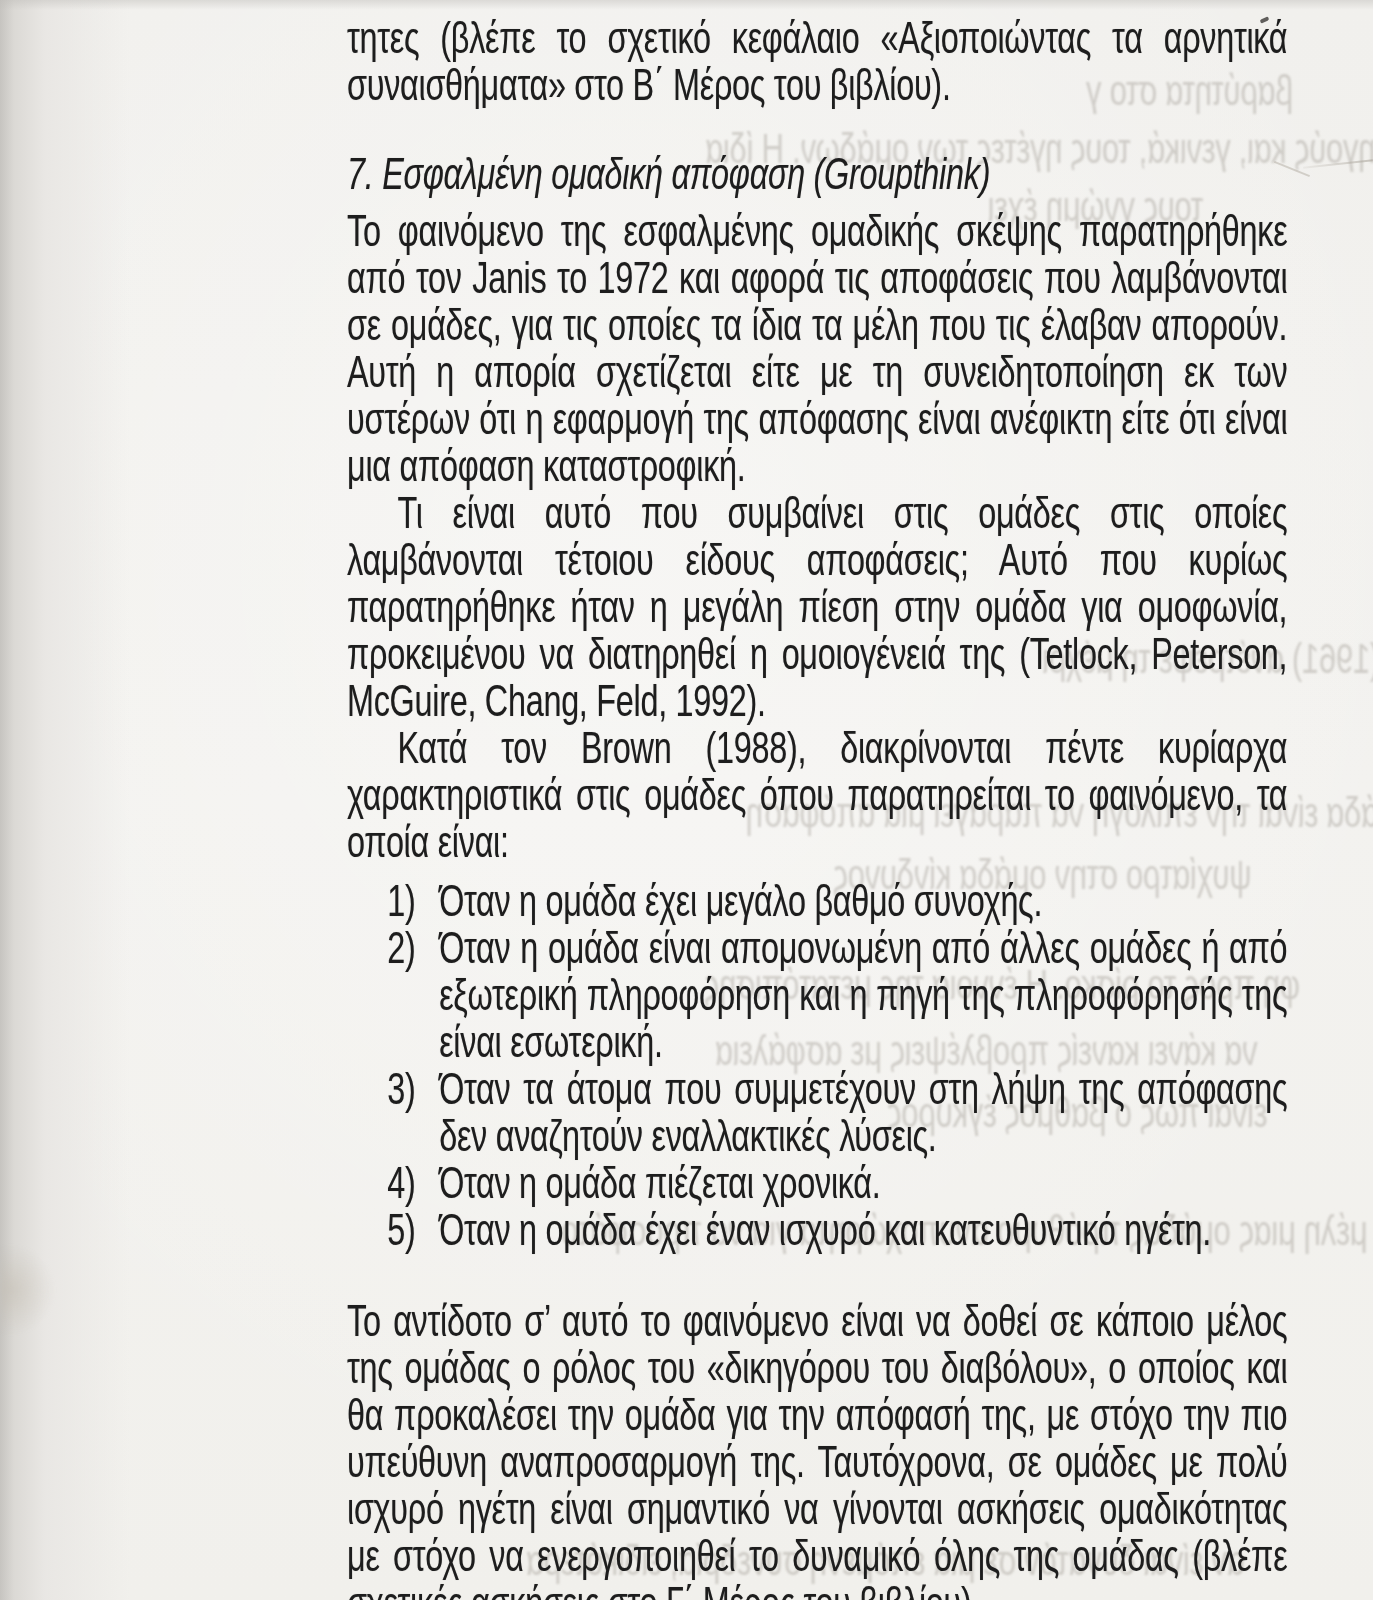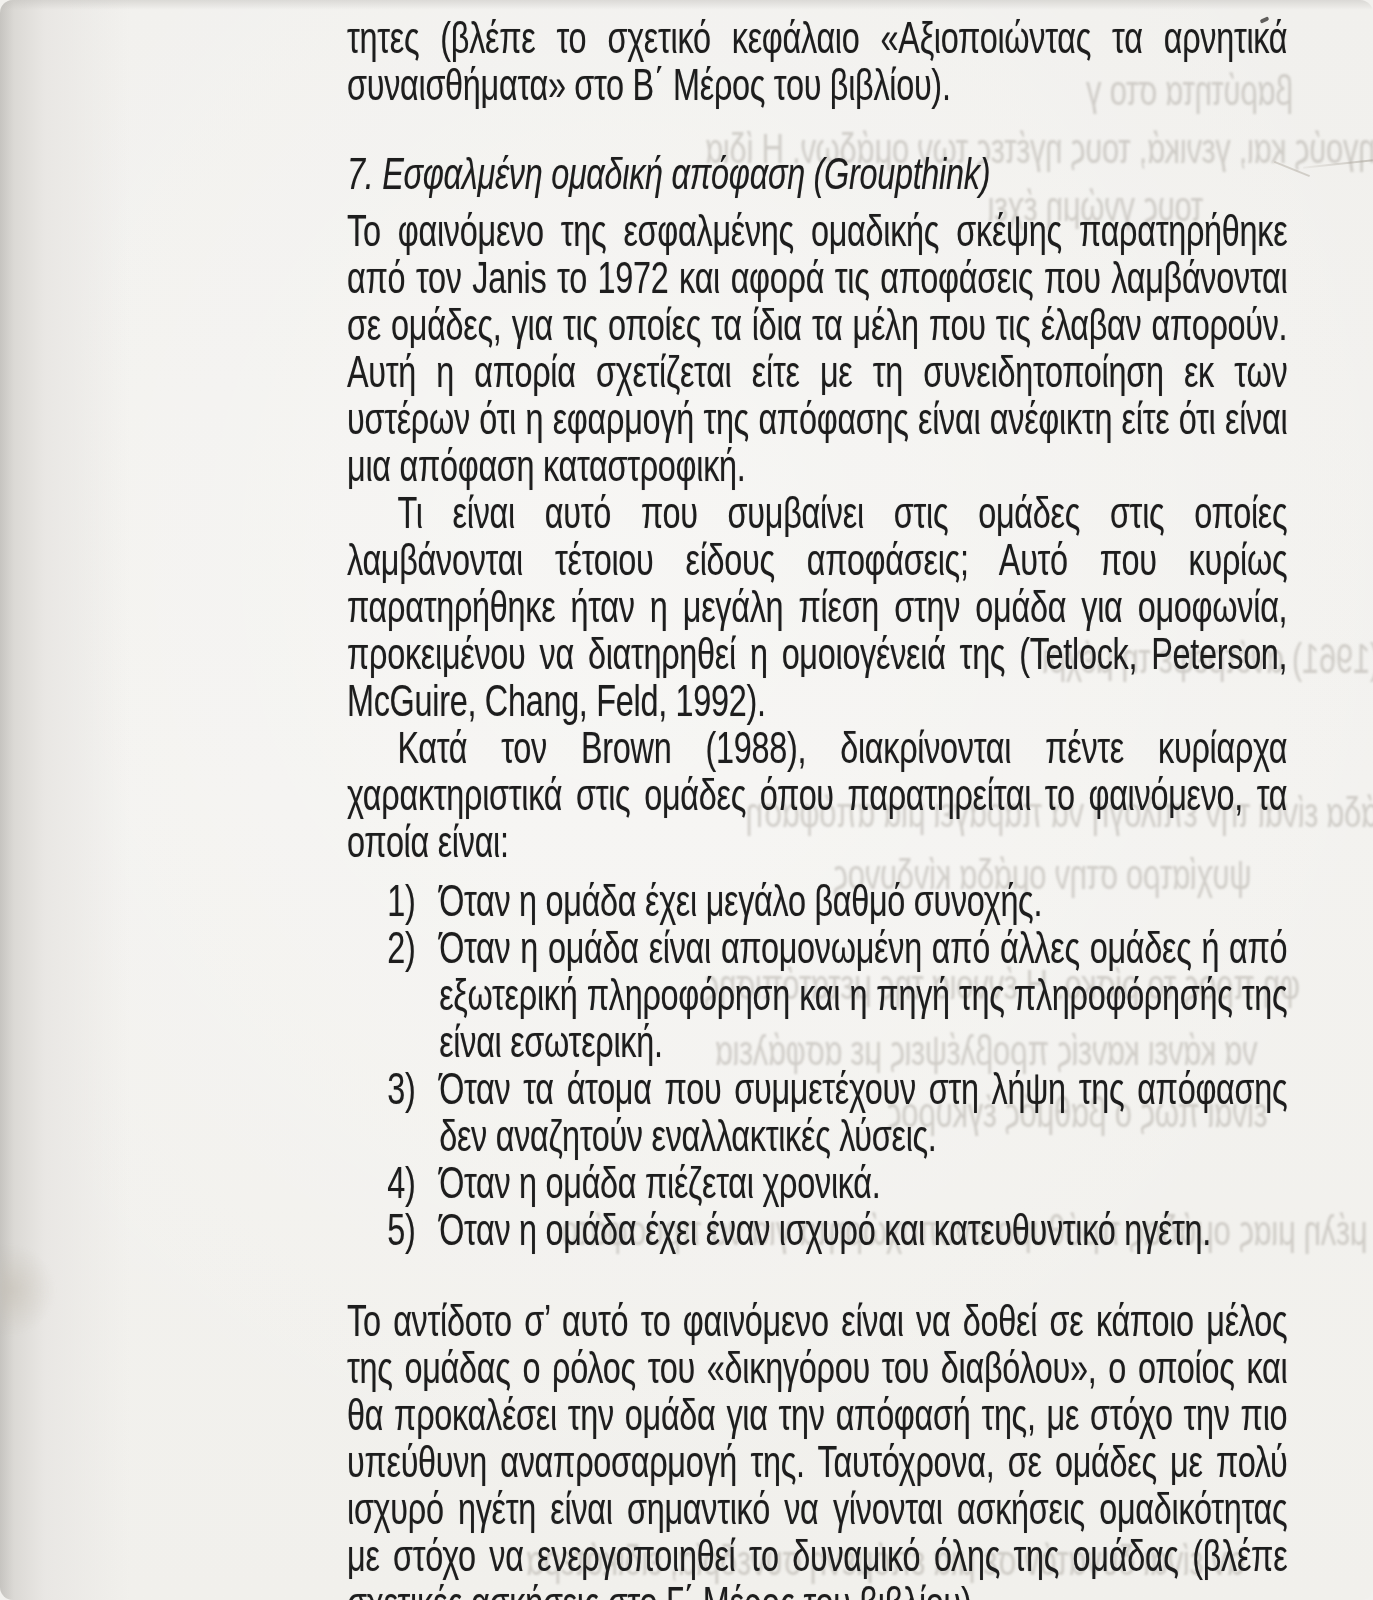--- a/index.html
+++ b/index.html
@@ -14,21 +14,20 @@
     font-family: "Liberation Sans", sans-serif;
   }
   .page {
     position: relative;
     width: 1373px;
     height: 1600px;
     background:
       radial-gradient(ellipse 1200px 1400px at 45% 35%, rgba(255,255,255,0.35), rgba(0,0,0,0) 70%),
       linear-gradient(180deg, #f1f0ed 0%, #f3f2ef 50%, #f1f0ec 100%);
     overflow: hidden;
-    border-radius: 13px;
   }
   
   .edge-left {
     position: absolute;
     left: 0; top: 0; bottom: 0;
     width: 130px;
     background: linear-gradient(to right,
       #c6c4c0 0px, #dbd9d5 14px, #e9e7e4 45px, rgba(242,241,238,0) 130px);
     pointer-events: none;
   }

